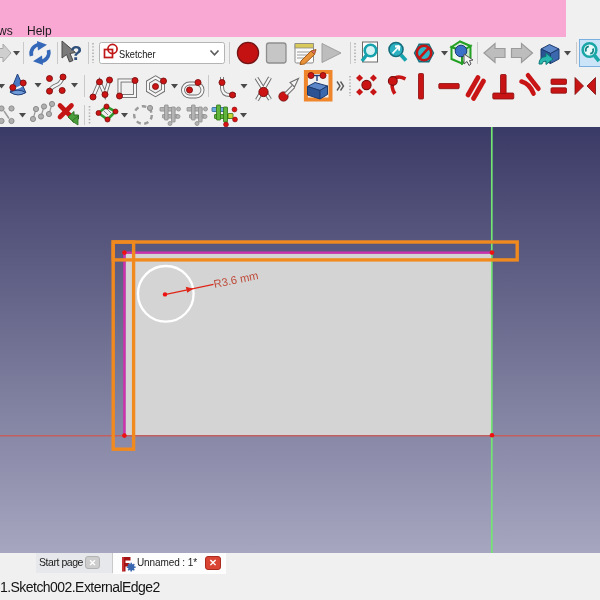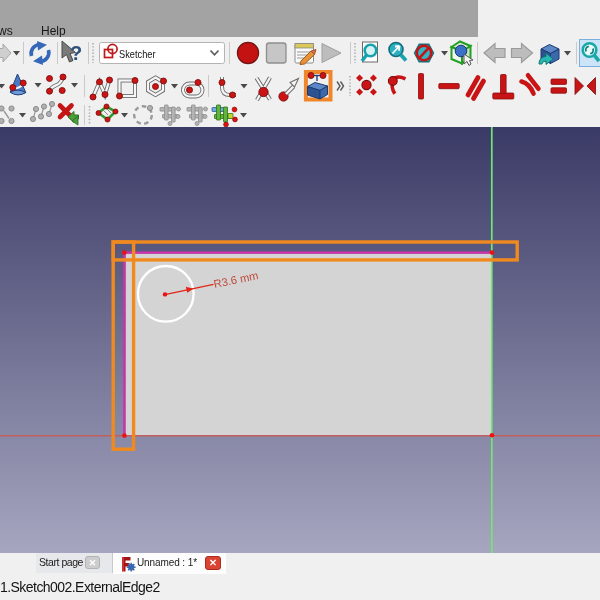--- a/index.html
+++ b/index.html
@@ -1,31 +1,31 @@
 <!DOCTYPE html>
 <html><head>
 <meta charset="utf-8">
 <style>
   html,body{margin:0;padding:0;}
   body{width:600px;height:600px;overflow:hidden;font-family:"Liberation Sans",sans-serif;}
   #app{position:absolute;top:0;left:0;width:600px;height:600px;background:#f0f0f0;}
-  #menubar{position:absolute;top:0;left:0;width:478px;height:37px;background:#a3a3a3;}
+  #menubar{position:absolute;top:0;left:0;width:566px;height:37px;background:#f9a8d4;}
   #menubar .mi{position:absolute;top:24px;font-size:12px;color:#1a1a1a;}
   #toolbars{position:absolute;top:37px;left:0;width:600px;height:90px;background:#f0f0f0;}
   #viewport{position:absolute;top:127px;left:0;width:600px;height:426px;}
   #tabbar{position:absolute;top:553px;left:0;width:592px;height:23px;background:#f0f0f0;margin-left:36px;}
   #statusbar{position:absolute;top:574px;left:0;width:600px;height:26px;background:#f0f0f0;}
   #statusbar span{position:absolute;left:0px;top:5px;font-size:14px;letter-spacing:-0.55px;color:#141414;}
 </style>
 </head>
 <body>
 <div id="app">
   <div id="menubar">
     <span class="mi" style="left:-2px;">ws</span>
-    <span class="mi" style="left:41px;">Help</span>
+    <span class="mi" style="left:27px;">Help</span>
   </div>
 
   <div id="toolbars">
     <svg width="600" height="90" viewBox="0 0 600 90">
       <defs>
         <g id="rdot">
             <circle r="3" fill="#cc1414" stroke="#7c0d0d" stroke-width="0.9"></circle>
           </g>
         <g id="ddarrow">
             <path d="M0 0 L7 0 L3.5 4.5 Z" fill="#4a4a4a"></path>

